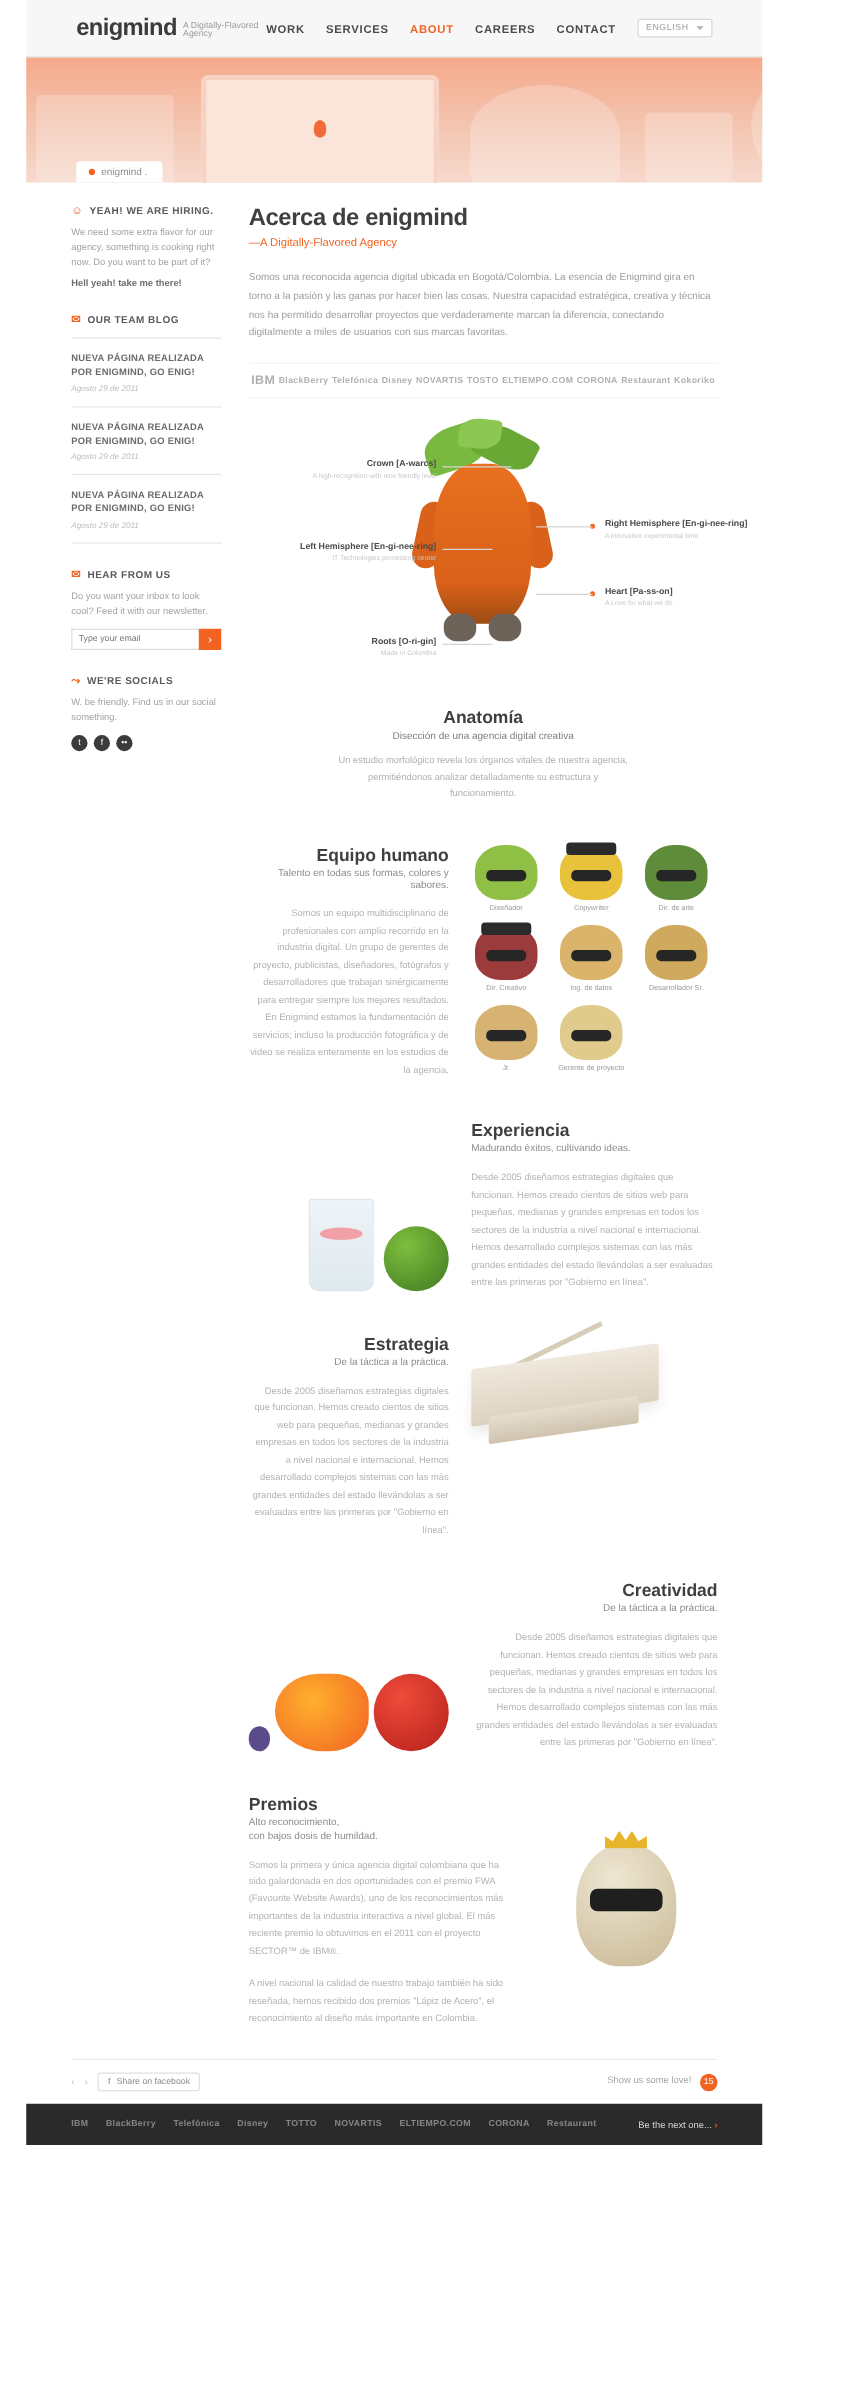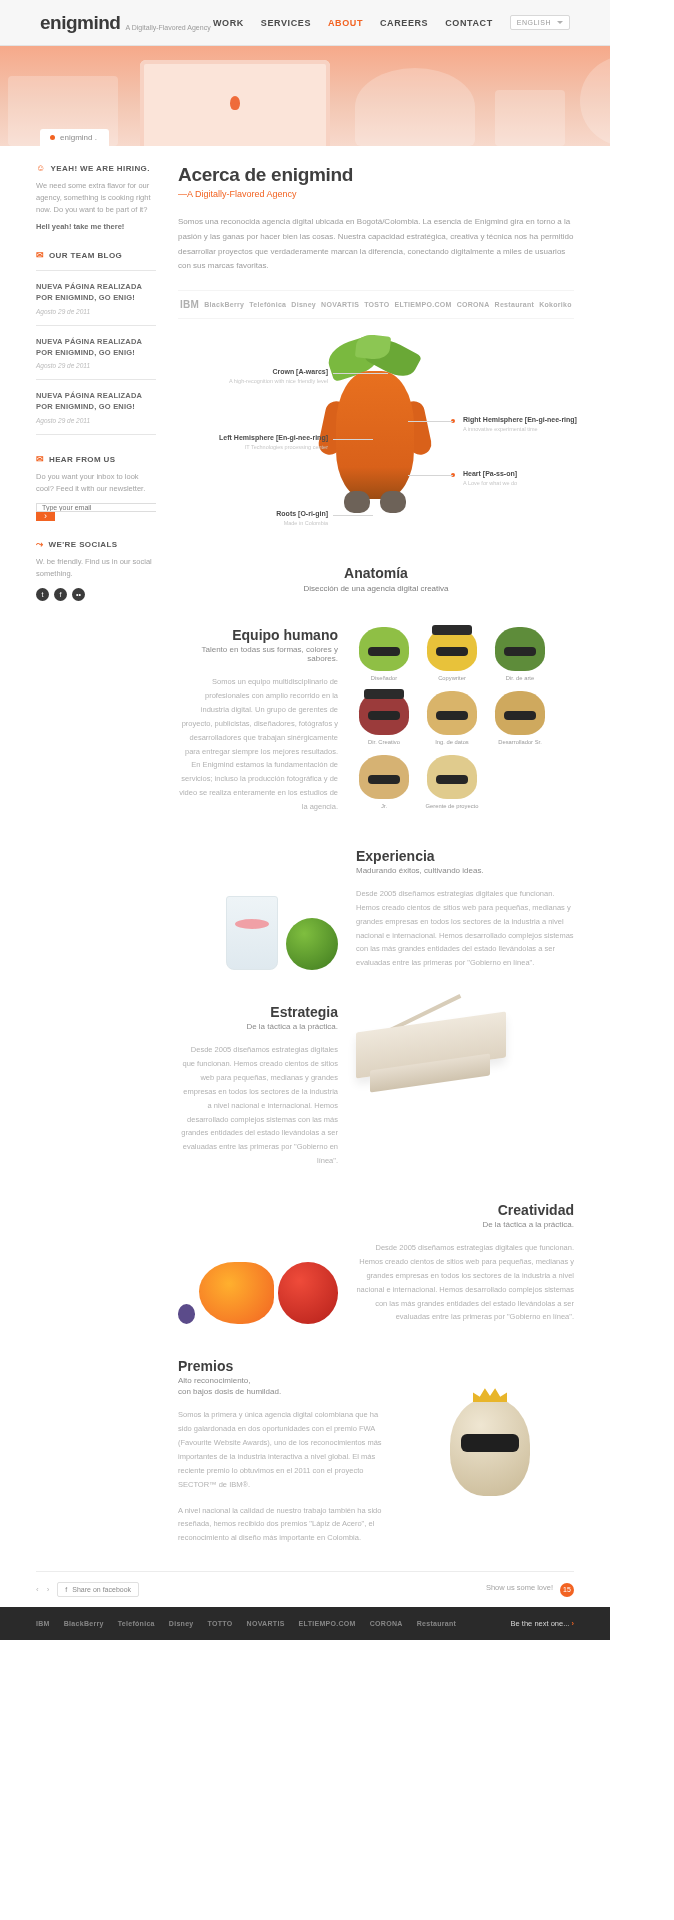--- a/index.html
+++ b/index.html
@@ -4,21 +4,21 @@
 <style>
   * { box-sizing: border-box; margin: 0; padding: 0; }
   html, body { width: 674px; }
   body {
     font-family: "Liberation Sans", sans-serif;
     background: #ffffff;
     color: #555;
     font-size: 11px;
     -webkit-font-smoothing: antialiased;
   }
-  .page { width: 610px; position: relative; overflow: hidden; }
+  .page { width: 610px; position: relative; overflow: hidden; padding-left: 21px; }
 
   
   .topbar {
     height: 46px;
     background: #f7f7f7;
     border-bottom: 1px solid #e3e3e3;
     display: flex;
     align-items: center;
     padding: 0 40px;
   }
@@ -112,21 +112,21 @@
   }
   .side-head .ic { color: #f26322; font-size: 9px; line-height: 1; }
   .side-text { font-size: 7.5px; line-height: 1.6; color: #a3a3a3; }
   .side-strong { font-size: 7.5px; color: #6d6d6d; margin-top: 6px; font-weight: bold; }
   .hr { height: 1px; background: #e6e6e6; margin: 10px 0; }
   .post-title {
     font-size: 7.5px; font-weight: bold; color: #6b6b6b;
     line-height: 1.5; text-transform: uppercase; letter-spacing: 0.2px;
   }
   .post-date { font-size: 6.5px; color: #bcbcbc; margin-top: 4px; font-style: italic; }
-  .newsletter { display: flex; margin-top: 8px; height: 17px; flex-direction: column; }
+  .newsletter { display: flex; margin-top: 8px; height: 17px; }
   .newsletter input {
     flex: 1; border: 1px solid #ddd; border-right: none;
     font-size: 7px; padding: 0 5px; color: #b5b5b5;
     font-family: "Liberation Sans", sans-serif; outline: none;
     background: #fff;
   }
   .newsletter button {
     width: 19px; border: none; background: #f26322; color: #fff;
     font-size: 9px; cursor: pointer; line-height: 1;
   }
@@ -450,20 +450,21 @@
         <div class="ann left" style="left:20px; top:180px; width:130px;">
           <b>Roots [O-ri-gin]</b>
           <i>Made in Colombia</i>
           <span class="lead-line" style="left:135px; width:40px;"></span>
         </div>
       </div>
 
       <div class="center-cap">
         <h2>Anatomía</h2>
         <div class="sub">Disección de una agencia digital creativa</div>
+        <p>Un estudio morfológico revela los órganos vitales de nuestra agencia, permitiéndonos analizar detalladamente su estructura y funcionamiento.</p>
       </div>
 
       <div class="section">
         <div class="sec-left">
           <h2 class="sec-title">Equipo humano</h2>
           <div class="sec-sub">Talento en todas sus formas, colores y sabores.</div>
           <div class="sec-body">Somos un equipo multidisciplinario de profesionales con amplio recorrido en la industria digital. Un grupo de gerentes de proyecto, publicistas, diseñadores, fotógrafos y desarrolladores que trabajan sinérgicamente para entregar siempre los mejores resultados. En Enigmind estamos la fundamentación de servicios; incluso la producción fotográfica y de video se realiza enteramente en los estudios de la agencia.</div>
         </div>
         <div class="sec-right">
           <div class="team-grid">

